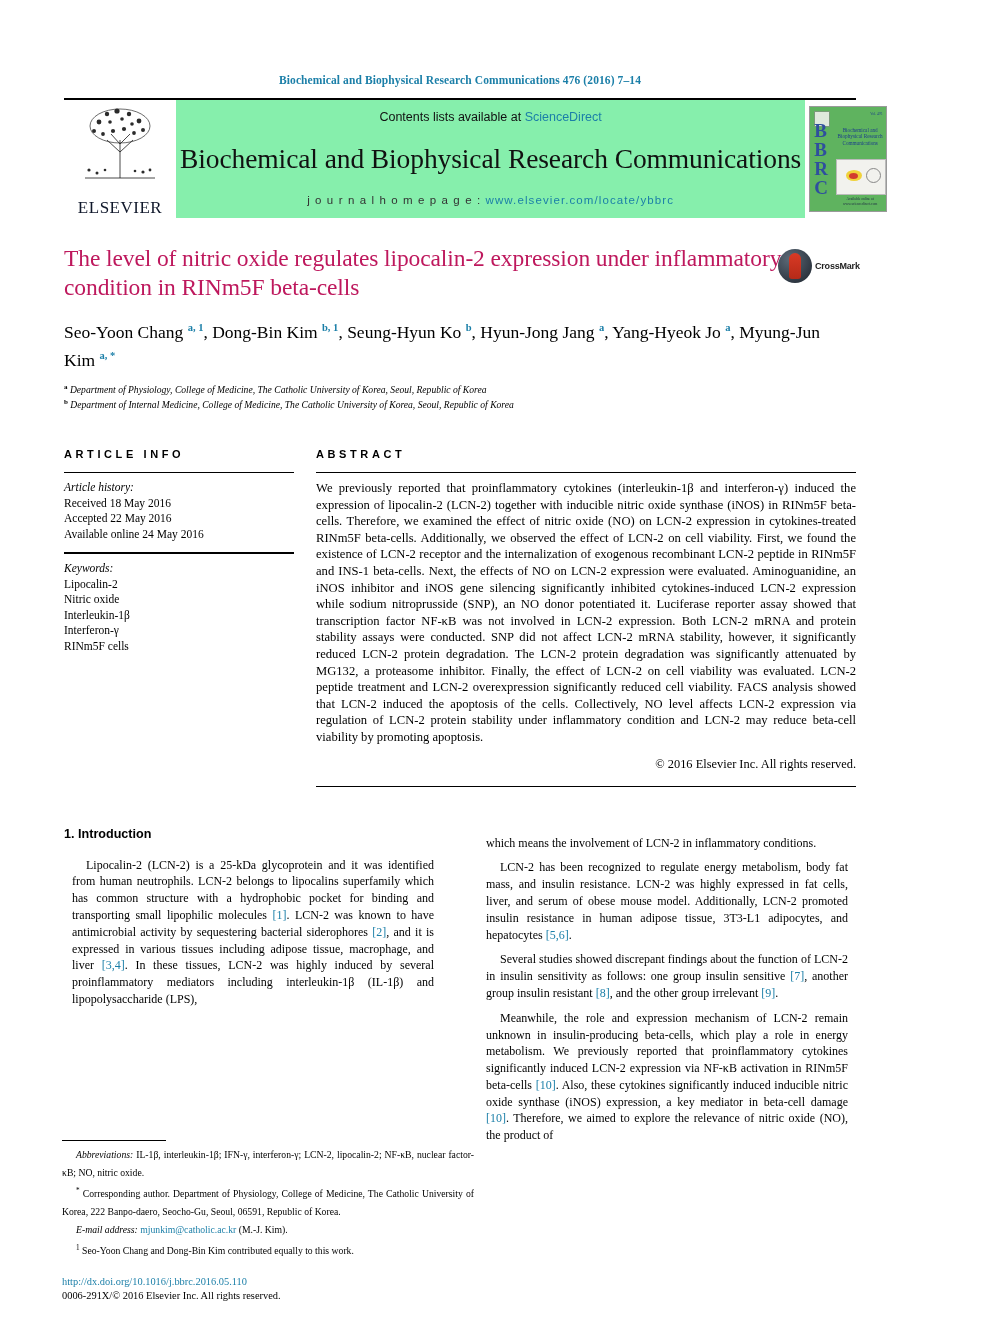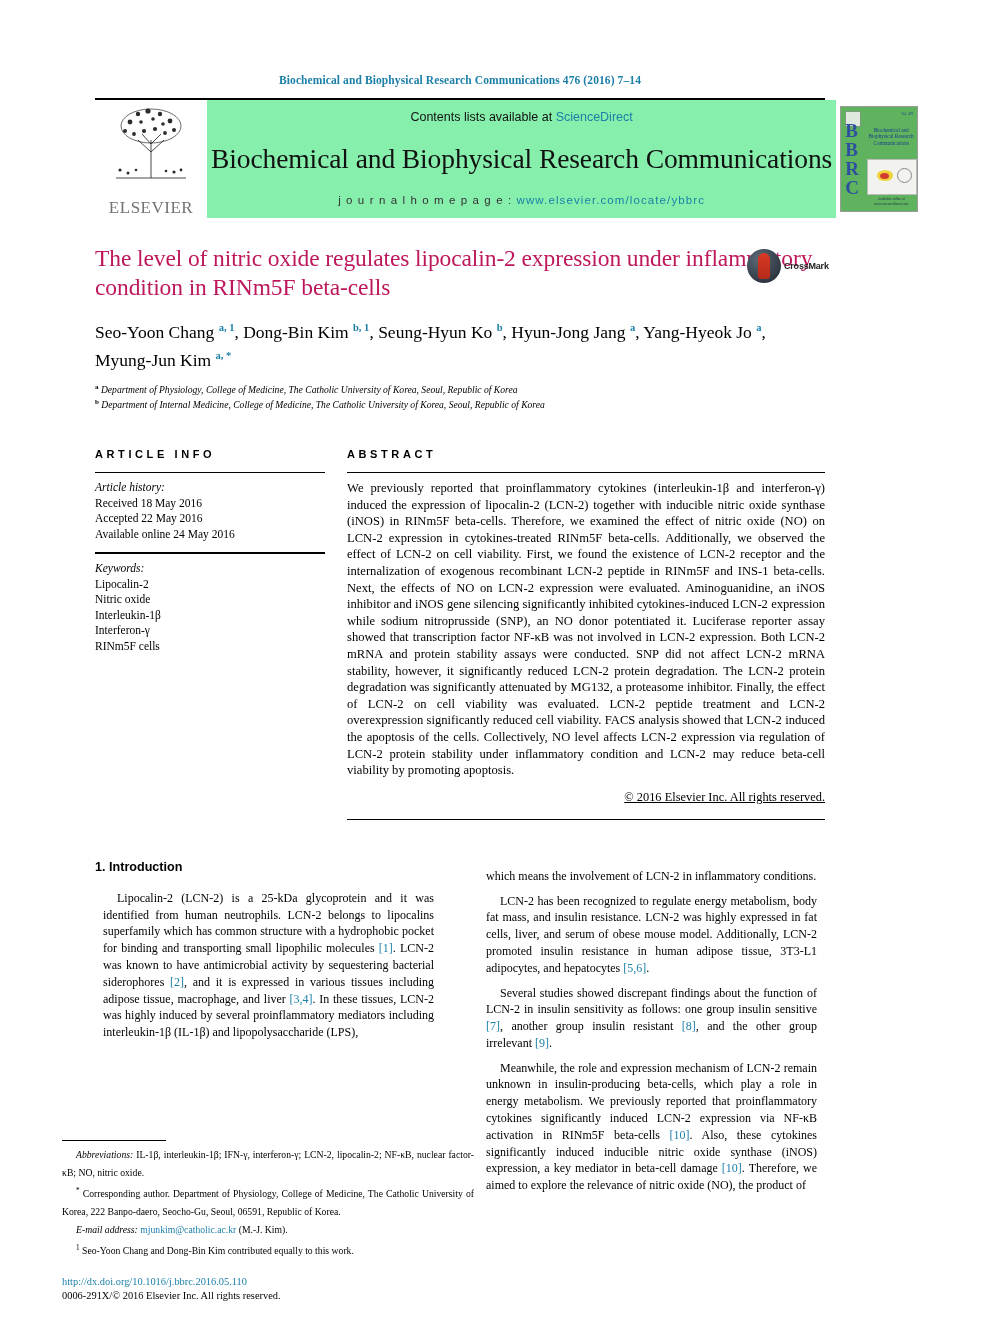--- a/index.html
+++ b/index.html
@@ -13,21 +13,21 @@
     font-family: "Liberation Serif", "DejaVu Serif", serif;
     color: #000000;
     position: relative;
     overflow: hidden;
   }
   .page {
     width: 920px;
     height: 1323px;
     position: relative;
     box-sizing: border-box;
-    padding: 0 95px;
+    padding: 0 64px;
   }
 
   
   .runninghead {
     text-align: center;
     color: #1b7fa8;
     font-size: 11.5px;
     font-weight: bold;
     padding-top: 74px;
     letter-spacing: 0.1px;
@@ -55,21 +55,21 @@
   .tree {
     width: 86px;
     height: 86px;
     position: relative;
     overflow: hidden;
   }
   .elsevier-word {
     font-family: "Liberation Serif", serif;
     font-size: 17px;
     letter-spacing: 0.5px;
-    color: #737373;
+    color: #0f172a;
     font-weight: normal;
     line-height: 1;
     margin-top: 19px;
   }
   .journalbox {
     flex: 1 1 auto;
     background: #86efac;
     display: flex;
     flex-direction: column;
     align-items: center;
@@ -324,21 +324,20 @@
   .abstract-body {
     font-size: 12.6px;
     line-height: 16.6px;
     text-align: justify;
     hyphens: auto;
   }
   .abstract-copy {
     margin-top: 11px;
     text-align: right;
     font-size: 12.4px;
-    text-decoration: underline;
   }
   .abs-bottom-rule {
     border-top: 1.2px solid #000;
     margin-top: 14px;
   }
 
   
   .bodycols {
     margin-top: 40px;
     display: flex;

